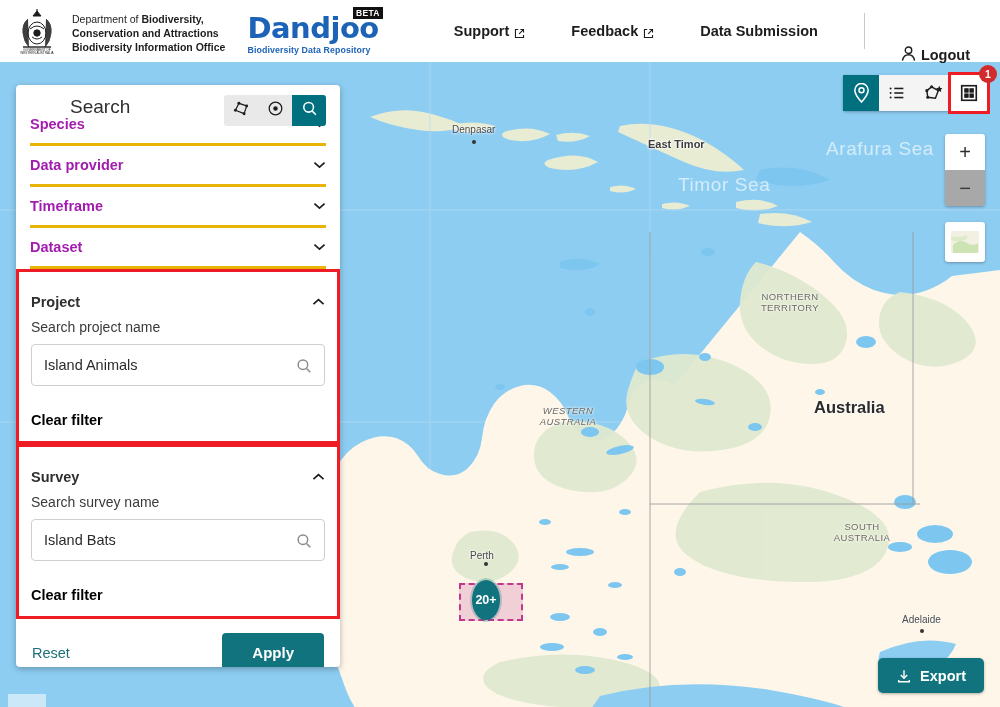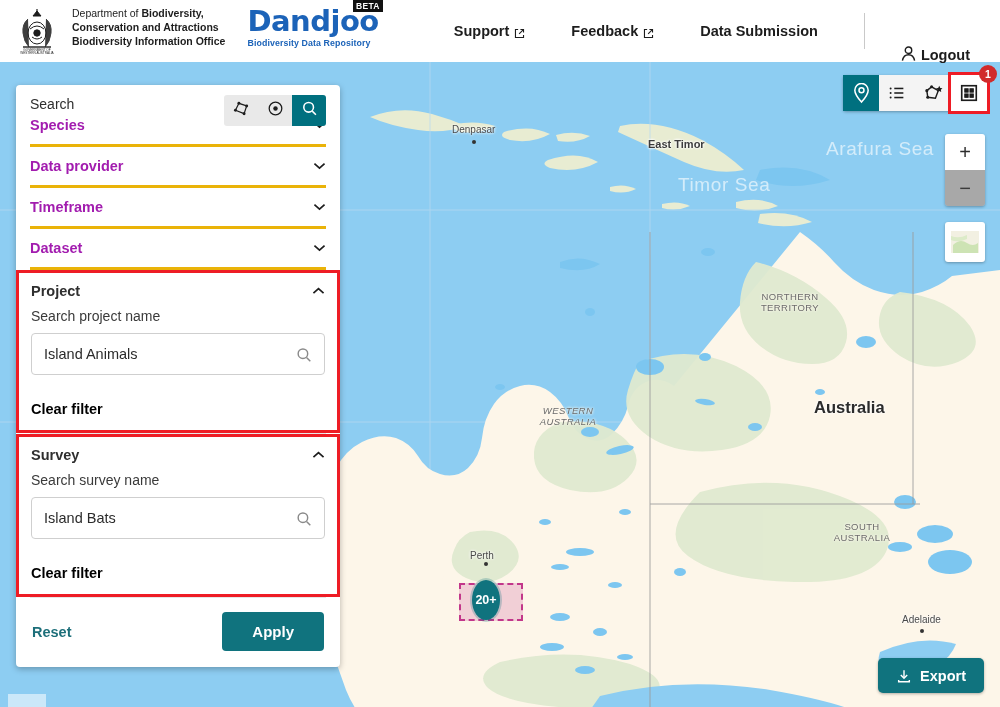--- a/index.html
+++ b/index.html
@@ -10,21 +10,21 @@
     overflow: hidden; background: #fff;
   }
   #app { position: relative; width: 1000px; height: 707px; overflow: hidden; }
 
   
   .header {
     position: absolute; top: 0; left: 0; width: 1000px; height: 62px;
     background: #ffffff; display: flex; align-items: center;
     z-index: 50;
   }
-  .brand-left { display: flex; align-items: flex-start; padding-left: 10px; }
+  .brand-left { display: flex; align-items: flex-end; padding-left: 10px; }
   .wa-crest { width: 54px; height: 48px; flex: 0 0 54px; }
   .dept-text {
     margin-left: 8px; font-size: 10.5px; line-height: 1.32; color: #1d1d1d;
     white-space: nowrap;
   }
   .dept-text .b { font-weight: bold; }
   .dandjoo-wrap { margin-left: 22px; position: relative; }
   .dandjoo-logo {
     font-size: 29px; font-weight: bold; color: #1c63b8;
     letter-spacing: -0.5px; line-height: 1; font-family: "DejaVu Sans", sans-serif;
@@ -154,21 +154,21 @@
   .panel {
     position: absolute; top: 85px; left: 16px; width: 324px;
     background: #fff; border-radius: 4px; box-shadow: 0 2px 6px rgba(0,0,0,.28);
     z-index: 40; overflow: hidden;
     max-height: 582px; display: flex; flex-direction: column;
   }
   .panel-head {
     display: flex; align-items: flex-start; justify-content: space-between;
     padding: 12px 14px 0 14px; position: relative; height: 34px;
   }
-  .panel-title { font-size: 14px; color: #2f2f2f; line-height: 1; }
+  .panel-title { font-size: 19px; color: #2f2f2f; line-height: 1; margin-left: 40px; }
   .draw-tools {
     position: absolute; top: 10px; right: 14px; display: flex;
     background: #e9e9e9; border-radius: 3px; overflow: hidden;
   }
   .dt-btn {
     width: 34px; height: 31px; display: flex; align-items: center;
     justify-content: center; cursor: pointer;
   }
   .dt-btn.active { background: #00707f; }
   .dt-btn svg { stroke: #1d1d1d; fill: none; }
@@ -179,21 +179,21 @@
     display: flex; align-items: center; justify-content: space-between;
     padding: 11px 0; border-bottom: 3px solid #eab308; cursor: pointer;
     font-size: 14.5px; font-weight: bold; color: #a21caf;
   }
   .frow:first-child { padding-top: 0px; }
   .chev { width: 13px; height: 8px; }
   .chev svg { display: block; }
 
   .hl-group {
     margin: 0 0 0 0; border: 3px solid #ee1c25; background: #fff;
-    padding: 10px 12px 12px 12px; position: relative;
+    padding: 22px 12px 12px 12px; position: relative;
   }
   .grp-head {
     display: flex; align-items: center; justify-content: space-between;
     font-size: 14.5px; font-weight: bold; color: #2f2f2f; margin-bottom: 9px;
   }
   .grp-sublabel { font-size: 14px; color: #3a3a3a; margin-bottom: 9px; }
   .search-field {
     position: relative; height: 42px; border: 1px solid #cfcfcf;
     border-radius: 4px; display: flex; align-items: center; padding: 0 12px;
   }
@@ -206,21 +206,21 @@
     margin-top: 26px; font-size: 14.5px; font-weight: bold; color: #000000;
     cursor: pointer; display: inline-block;
   }
   .mid-divider { height: 1px; background: #e6e6e6; margin: 0 14px; }
 
   .panel-foot {
     display: flex; align-items: center; justify-content: space-between;
     padding: 14px 16px 16px 16px;
   }
   .reset-link {
-    font-size: 14.5px; font-weight: bold; color: #1d6f7a; cursor: pointer;
+    font-size: 14.5px; font-weight: normal; color: #1d6f7a; cursor: pointer;
   }
   .apply-btn {
     background: #10737e; color: #fff; border: none; border-radius: 4px;
     font-size: 15px; font-weight: bold; padding: 11px 30px; cursor: pointer;
     font-family: "Liberation Sans", sans-serif;
   }
 </style>
 </head>
 <body>
 

